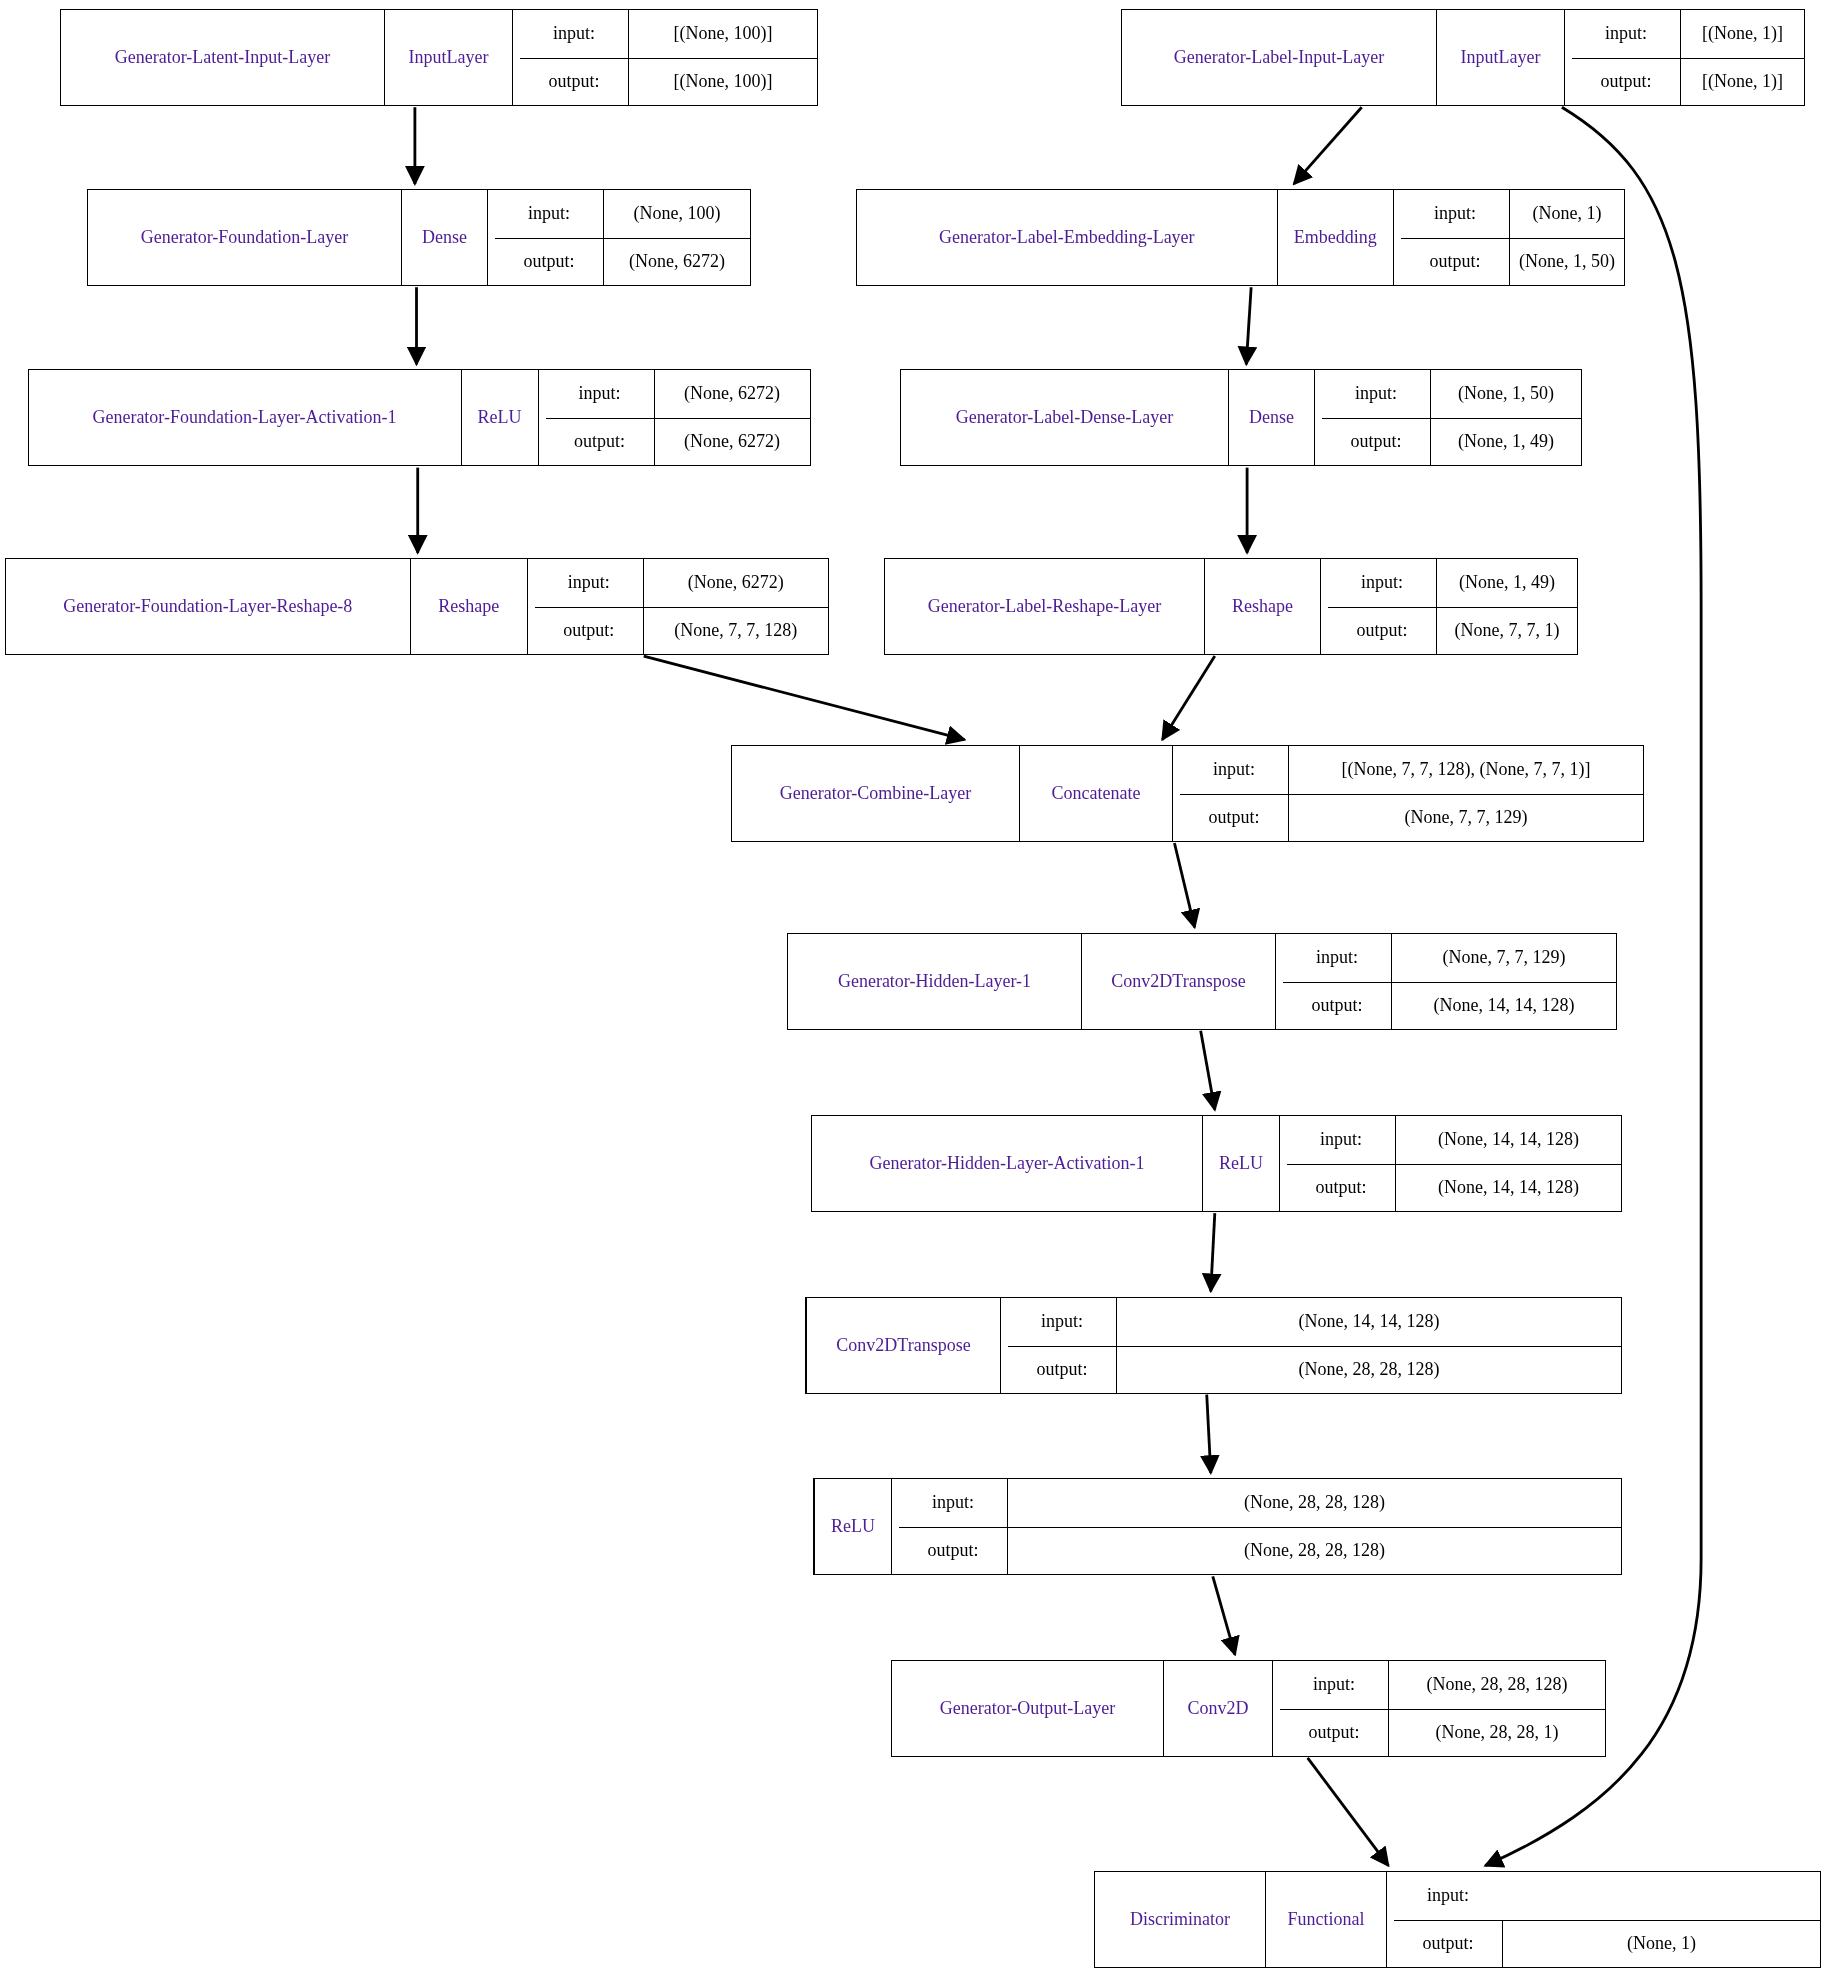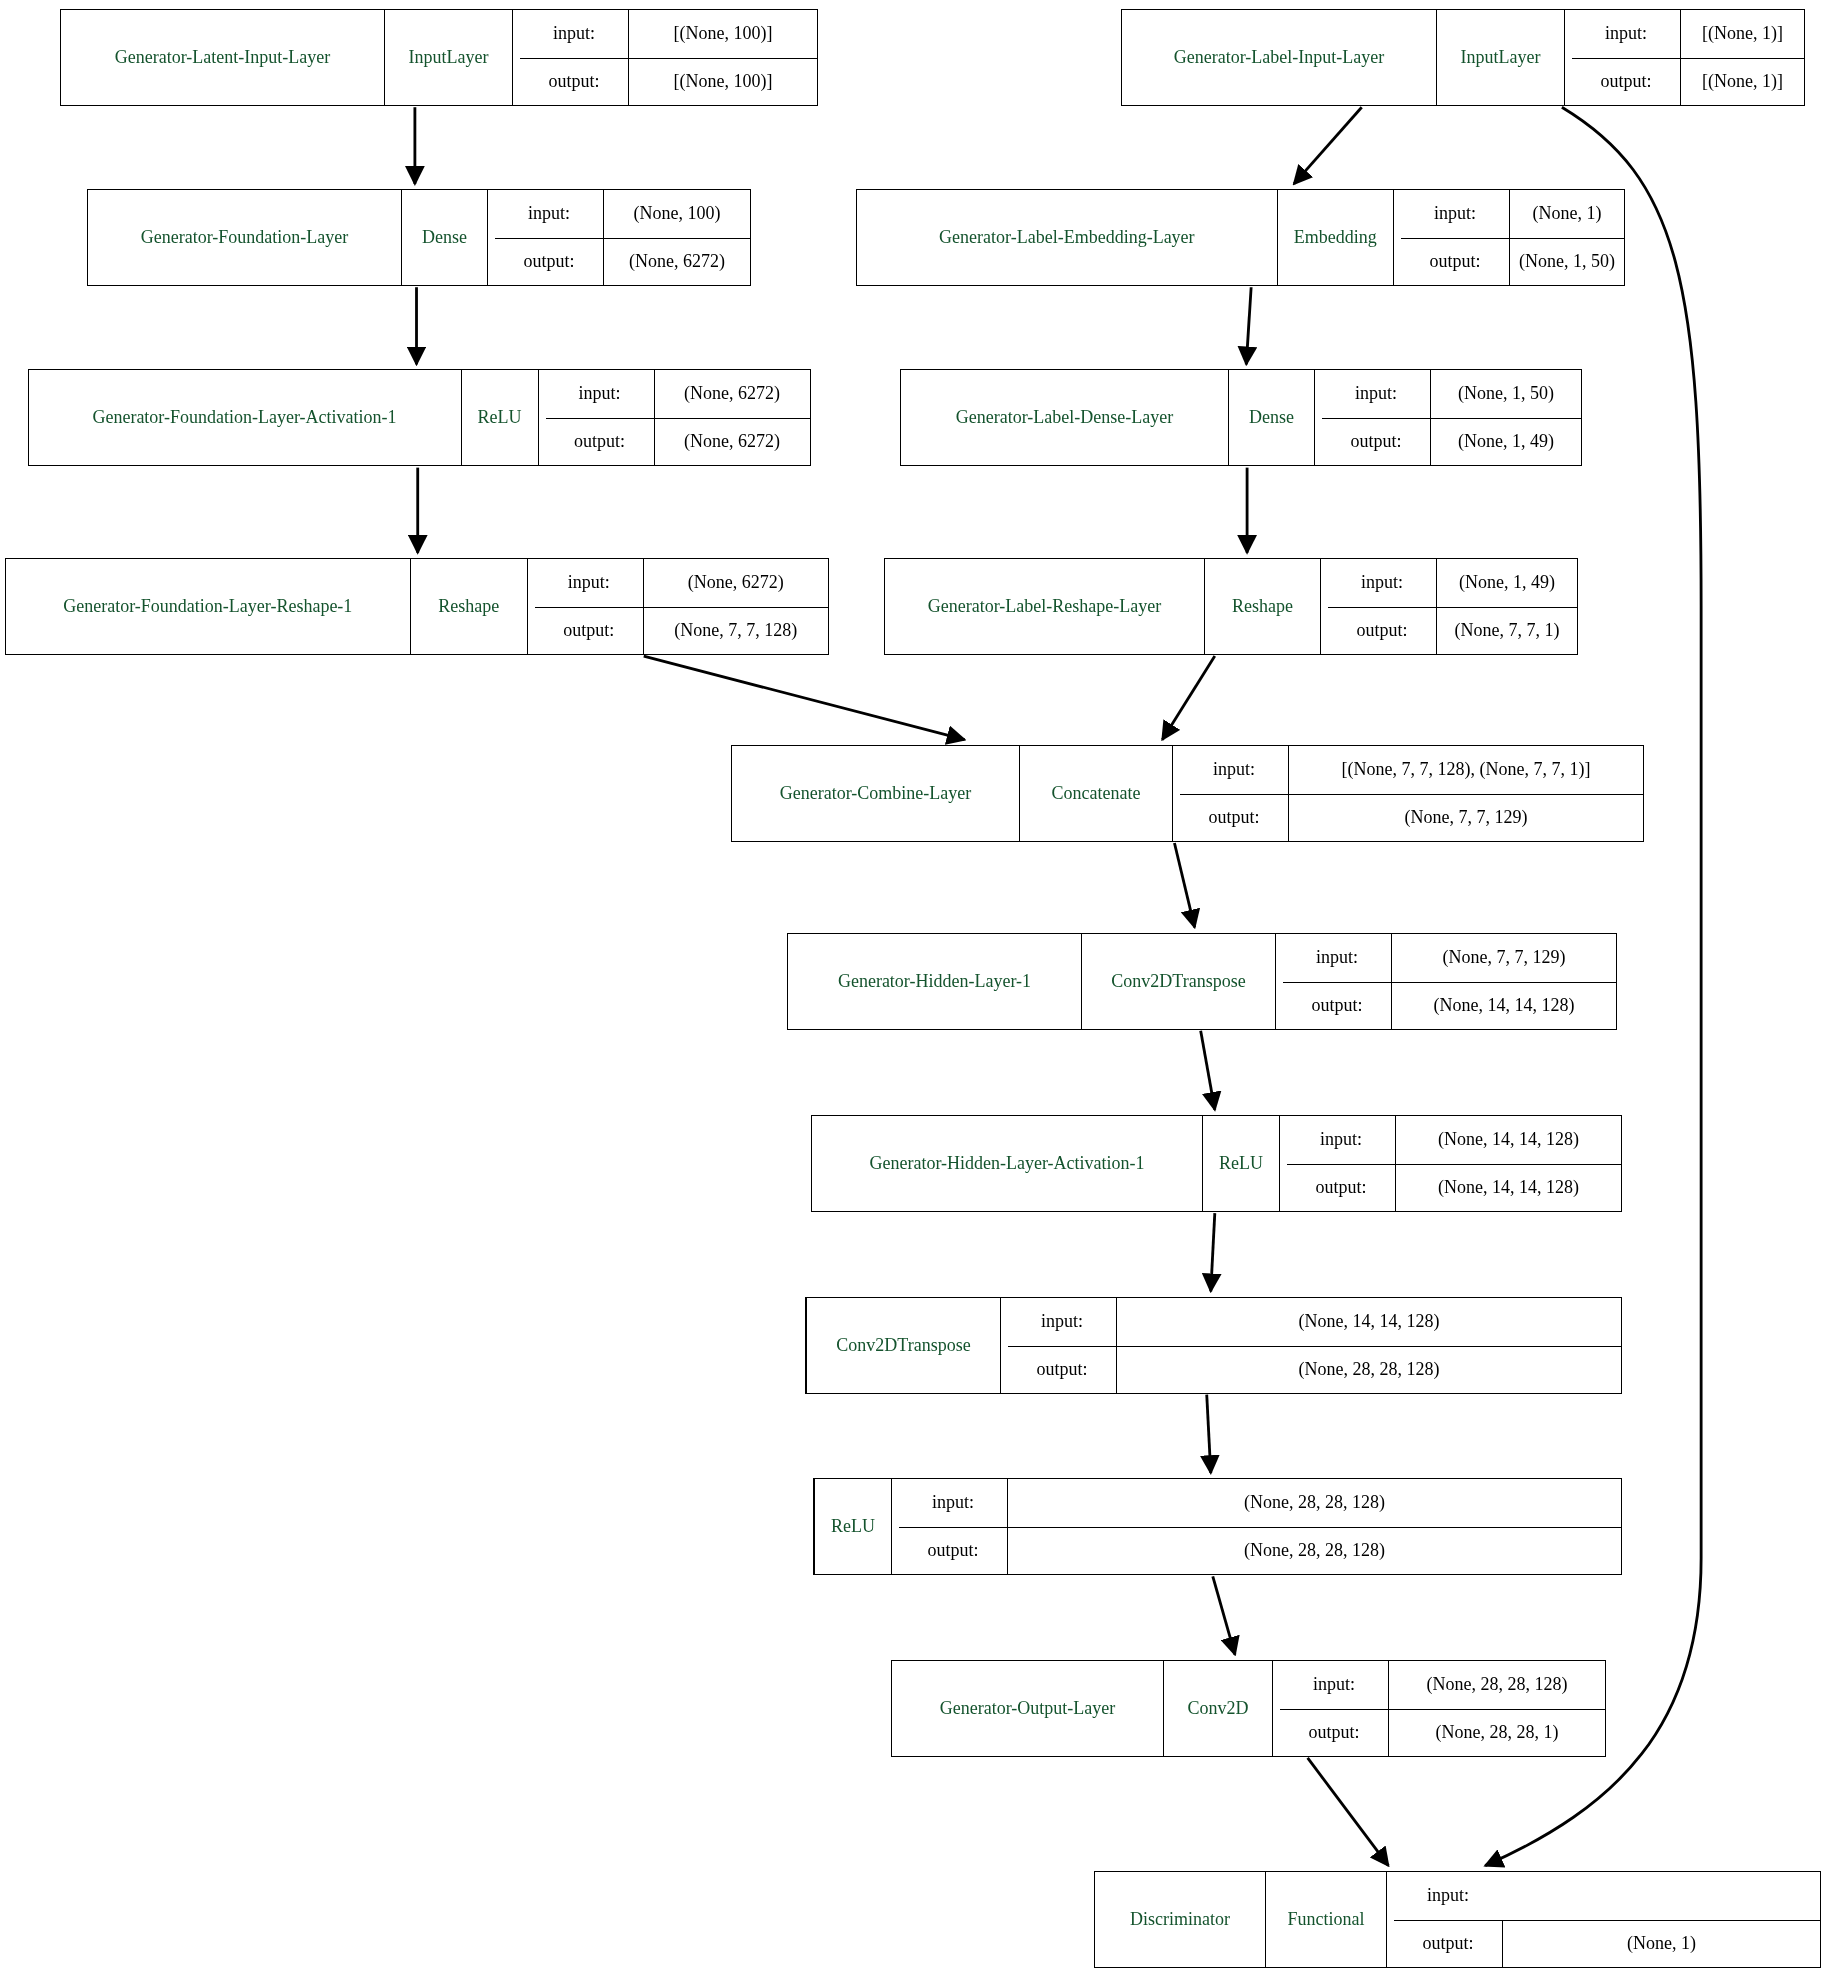--- a/index.html
+++ b/index.html
@@ -34,21 +34,21 @@
   }
   .cell-name,
   .cell-type {
     box-sizing: border-box;
     display: flex;
     align-items: center;
     justify-content: center;
     padding: 0 10.5px;
     font-size: 18px;
     line-height: 1.1;
-    color: #14532d;
+    color: #4c1d95;
     white-space: nowrap;
   }
   .cell-type {
     border-left: 1.2px solid #000000;
   }
   .io-block {
     box-sizing: border-box;
     border-left: 1.2px solid #000000;
     display: flex;
     flex-direction: column;
@@ -219,21 +219,21 @@
           <div class="io-value">(None, 1, 50)</div>
         </div>
       <div class="io-row second">
           <div class="io-label" style="width:108px;">output:</div>
           <div class="io-value">(None, 1, 49)</div>
         </div>
     </div>
   </div>
 
   <div class="node" style="left:4.8px; top:558px; width:824px; height:97px;">
-    <div class="cell-name" style="width:404px;">Generator-Foundation-Layer-Reshape-1</div>
+    <div class="cell-name" style="width:404px;">Generator-Foundation-Layer-Reshape-8</div>
     <div class="cell-type" style="width:117px;">Reshape</div>
     <div class="io-block">
       <div class="io-row">
           <div class="io-label" style="width:108px;">input:</div>
           <div class="io-value">(None, 6272)</div>
         </div>
       <div class="io-row second">
           <div class="io-label" style="width:108px;">output:</div>
           <div class="io-value">(None, 7, 7, 128)</div>
         </div>

